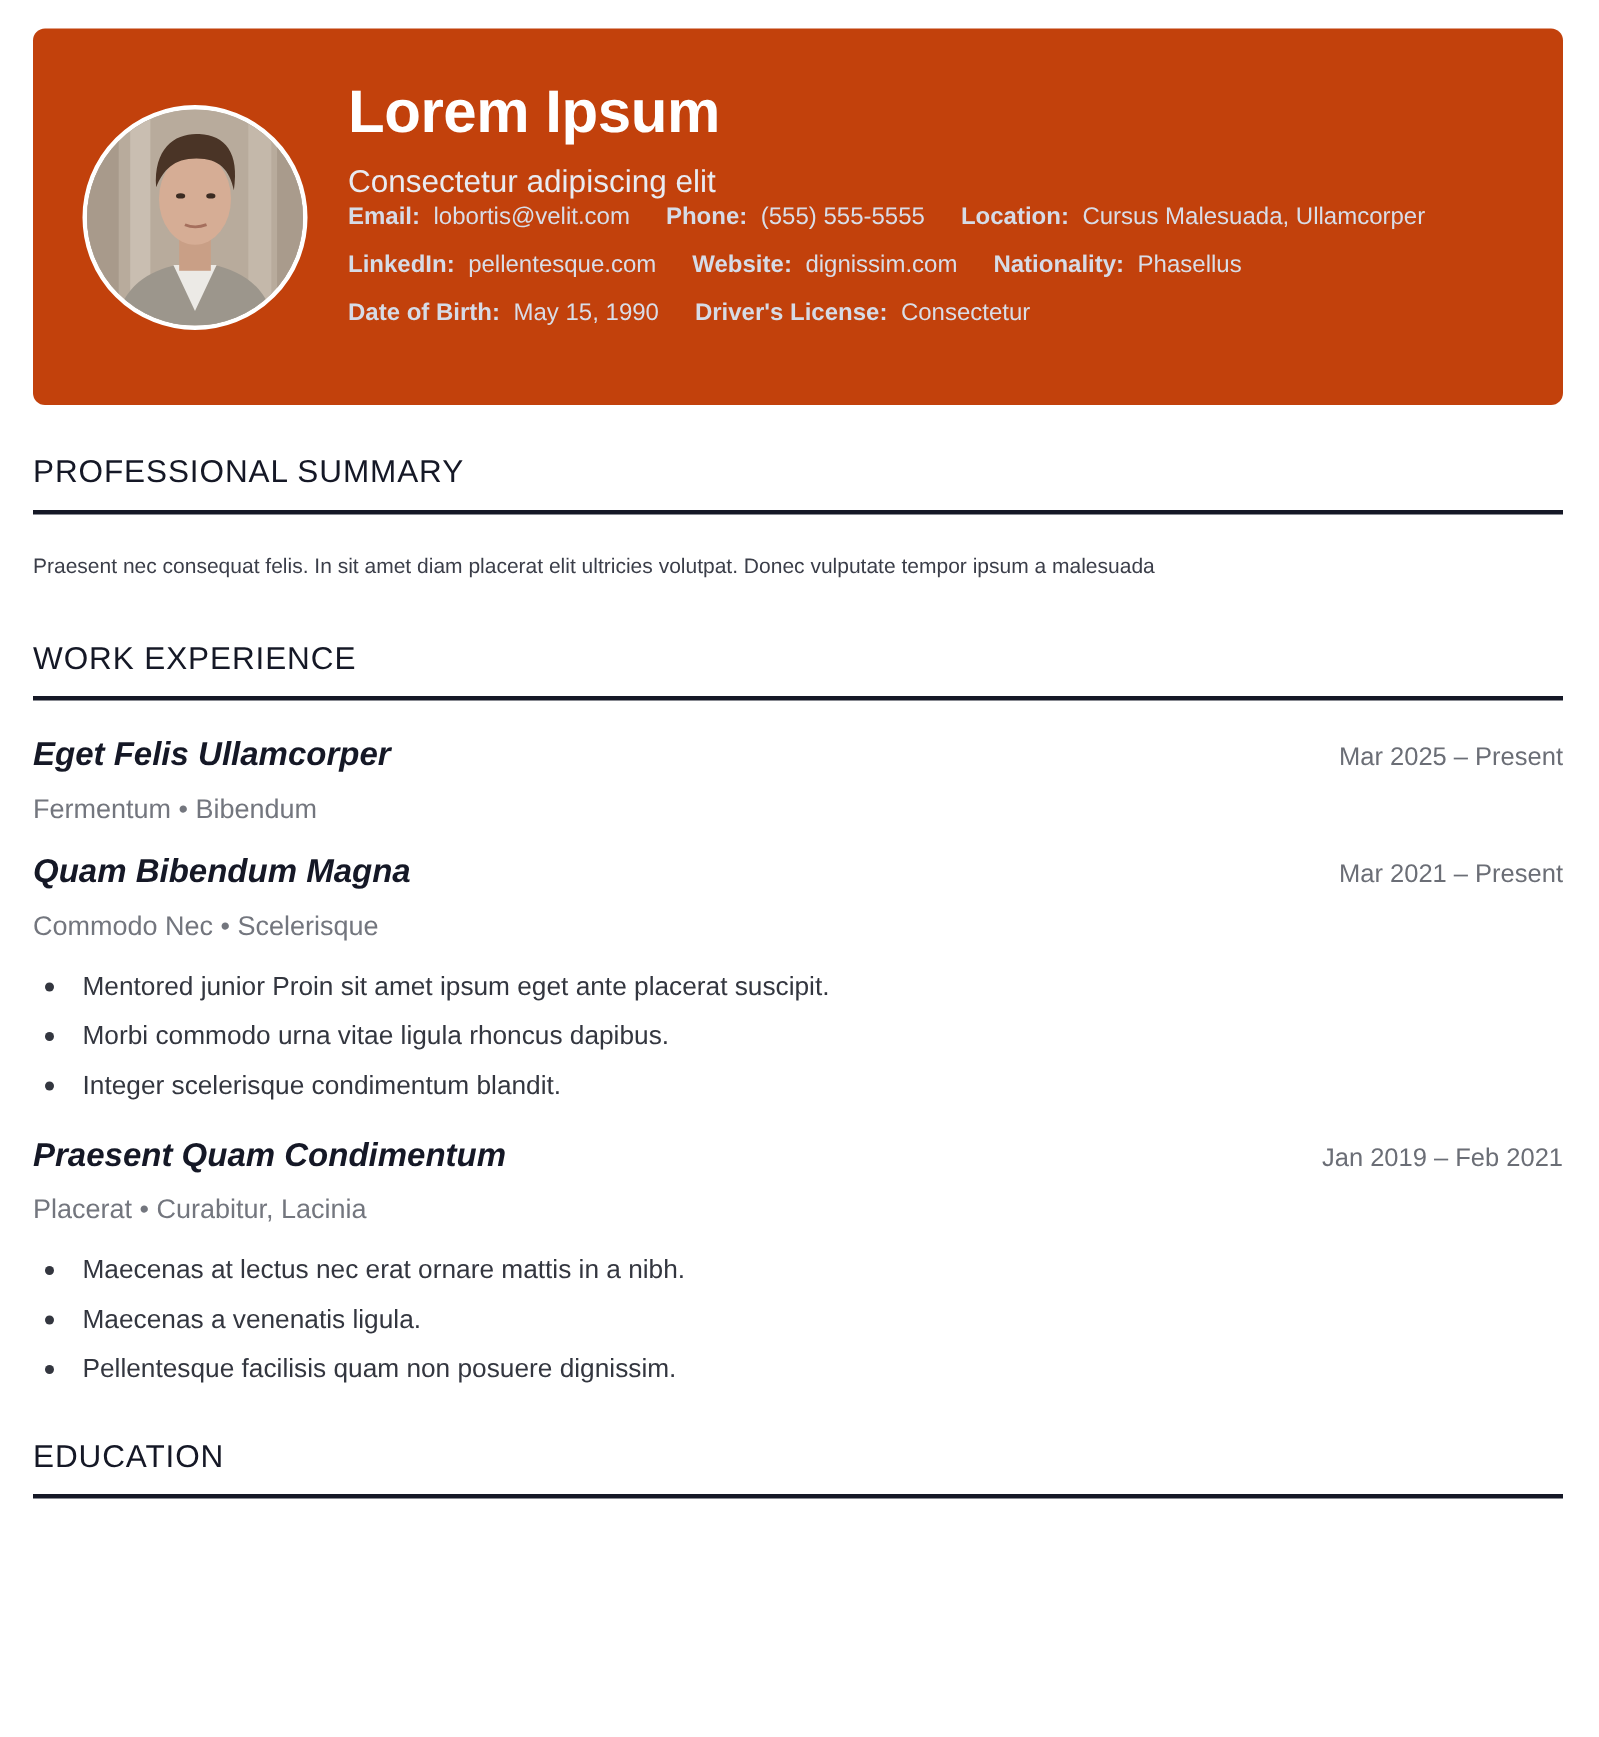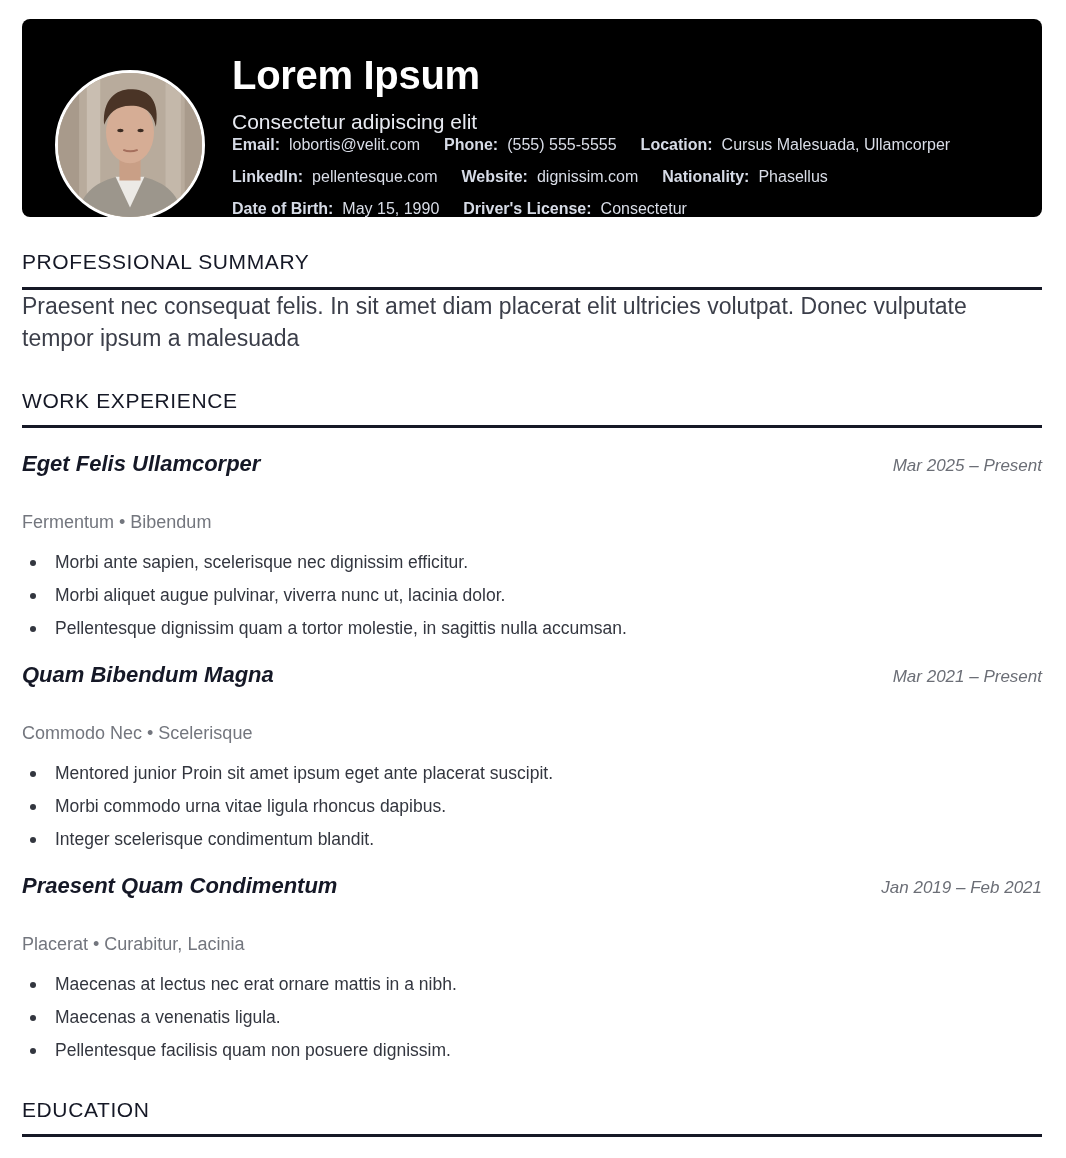--- a/index.html
+++ b/index.html
@@ -17,22 +17,22 @@
   .page {
     position: absolute;
     left: 22px;
     top: 19px;
     width: 1020px;
   }
   
   .header {
     position: relative;
     width: 1020px;
-    height: 198px;
-    background: #000000;
+    height: 251px;
+    background: #c2410c;
     border-radius: 8px;
   }
   .avatar {
     position: absolute;
     left: 33px;
     top: 51px;
     width: 150px;
     height: 150px;
     border-radius: 50%;
     border: 3px solid #ffffff;
@@ -84,21 +84,22 @@
     line-height: 26px;
   }
   .section-rule {
     height: 3px;
     background: #151826;
     width: 1020px;
   }
   .summary-section { margin-top: 32px; }
   .summary-section .section-rule { margin-top: 12px; }
   .summary-text {
-    font-size: 23px;
+    margin-top: 18px;
+    font-size: 14px;
     line-height: 32px;
     color: #3b3e49;
   }
   .work-section { margin-top: 34px; }
   .work-section .section-rule { margin-top: 11px; }
 
   .job { position: relative; }
   .job-head {
     display: flex;
     justify-content: space-between;
@@ -108,24 +109,23 @@
     font-size: 22px;
     font-weight: bold;
     color: #151826;
     line-height: 28px;
     font-style: italic;
   }
   .job-dates {
     font-size: 17px;
     color: #6b6e76;
     line-height: 24px;
-    font-style: italic;
   }
   .job-meta {
-    margin-top: 32px;
+    margin-top: 10px;
     font-size: 18px;
     color: #73767e;
     line-height: 24px;
   }
   .job-bullets {
     list-style: none;
     margin-top: 12px;
   }
   .job-bullets li {
     position: relative;
@@ -231,25 +231,20 @@
   <div class="work-section">
     <div class="section-title">WORK EXPERIENCE</div>
     <div class="section-rule"></div>
 
     <div class="job job1">
       <div class="job-head">
         <div class="job-title">Eget Felis Ullamcorper</div>
         <div class="job-dates">Mar 2025 – Present</div>
       </div>
       <div class="job-meta">Fermentum • Bibendum</div>
-      <ul class="job-bullets">
-        <li>Morbi ante sapien, scelerisque nec dignissim efficitur.</li>
-        <li>Morbi aliquet augue pulvinar, viverra nunc ut, lacinia dolor.</li>
-        <li>Pellentesque dignissim quam a tortor molestie, in sagittis nulla accumsan.</li>
-      </ul>
     </div>
 
     <div class="job job2">
       <div class="job-head">
         <div class="job-title">Quam Bibendum Magna</div>
         <div class="job-dates">Mar 2021 – Present</div>
       </div>
       <div class="job-meta">Commodo Nec • Scelerisque</div>
       <ul class="job-bullets">
         <li>Mentored junior Proin sit amet ipsum eget ante placerat suscipit.</li>

